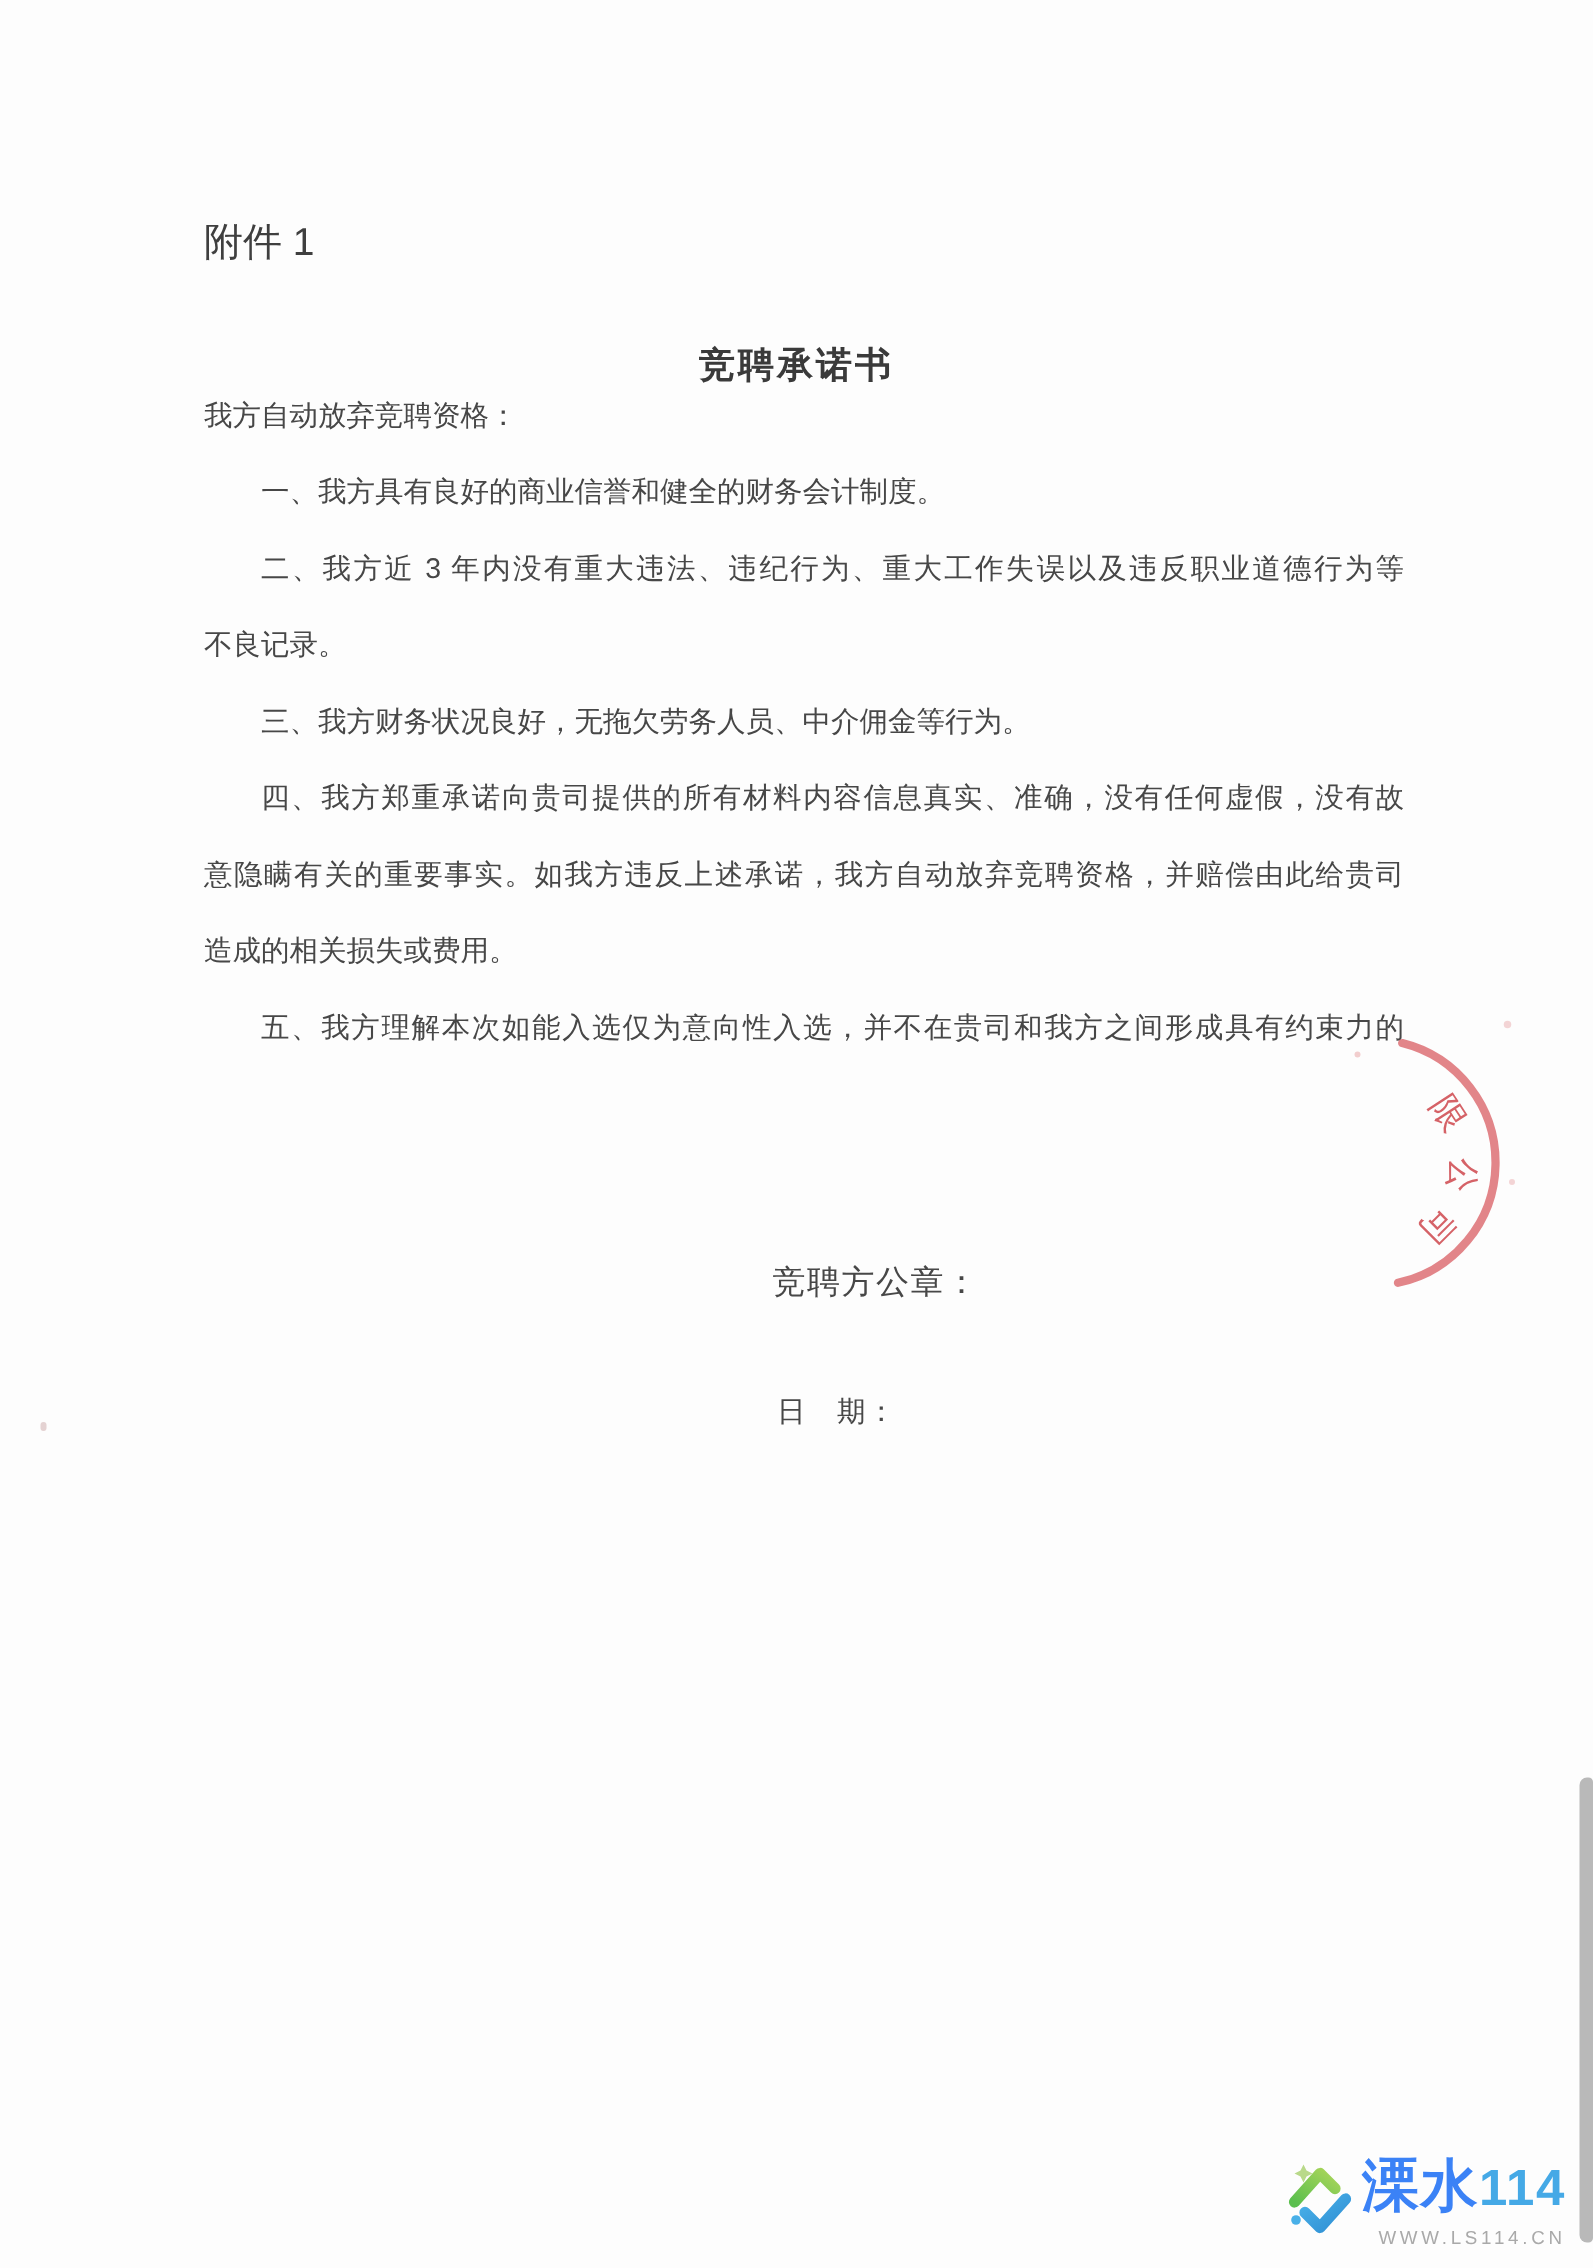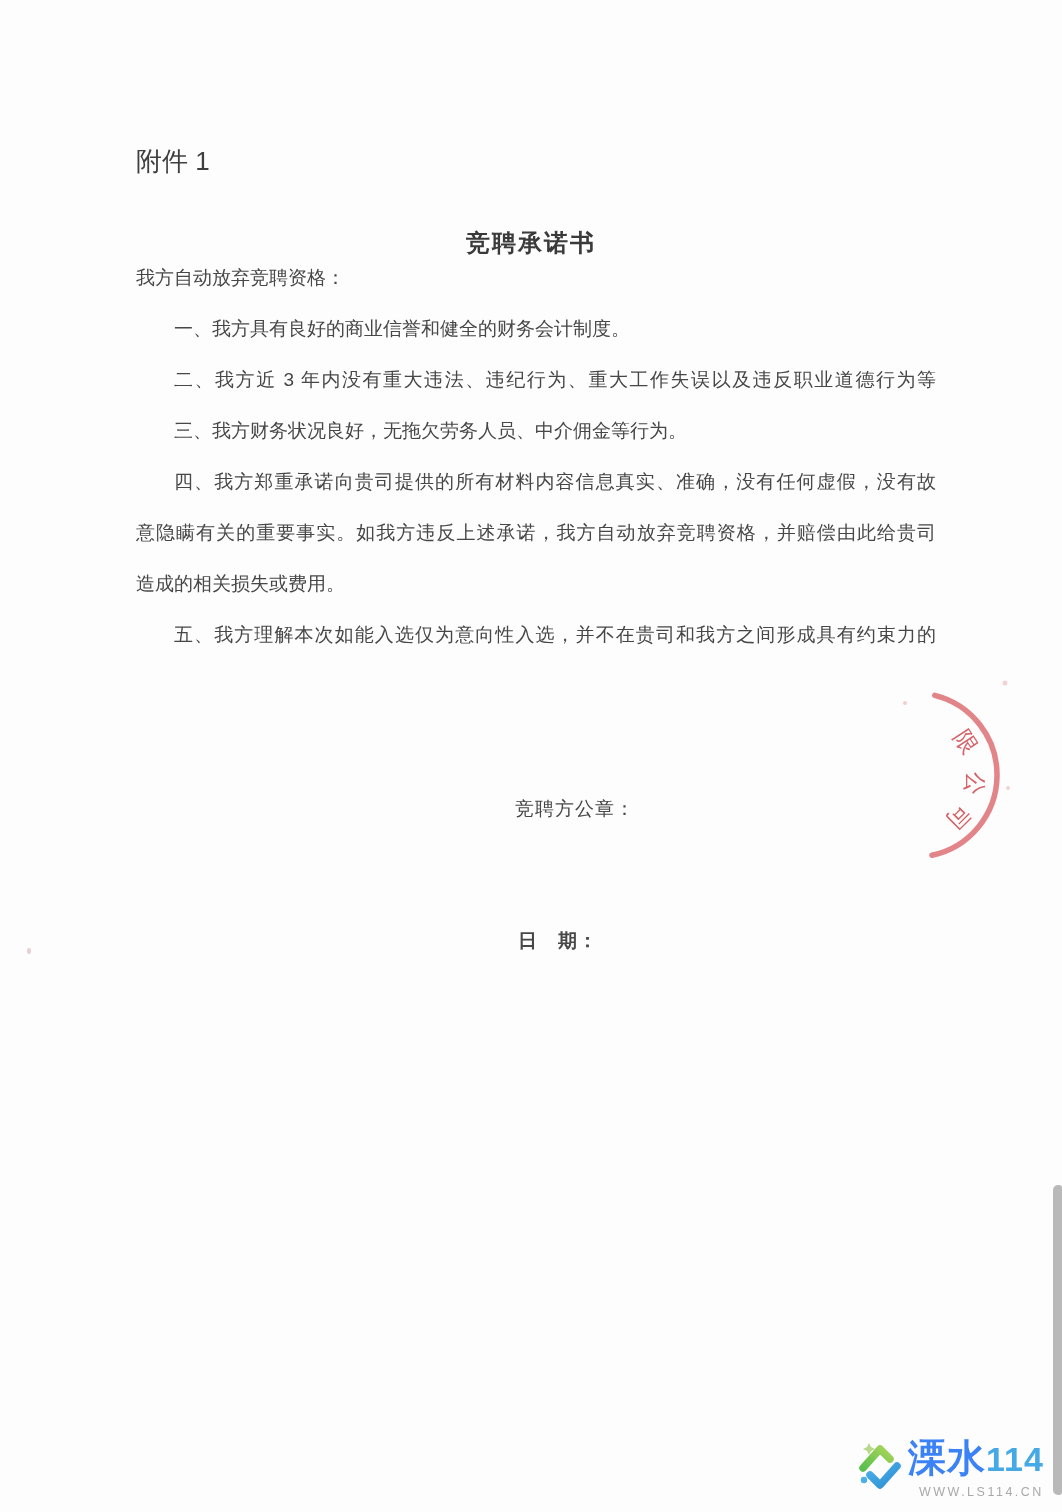--- a/index.html
+++ b/index.html
@@ -18,26 +18,26 @@
     letter-spacing:2px; color:#3a3a3a;
   }
   .doc-body {
     position:absolute; left:136px; top:252px; width:800px;
     font-size:19px; line-height:51px; color:#474747;
   }
   .body-line { min-height:51px; }
   .body-line.indent { text-indent:38px; }
   .body-line.full { text-align:justify; text-align-last:justify; }
   .seal-line {
-    position:absolute; left:515px; top:796px;
-    font-size:19px; letter-spacing:1px; color:#474747;
+    position:absolute; left:515px; top:840px;
+    font-size:22px; letter-spacing:1px; color:#474747;
   }
   .date-line {
     position:absolute; left:518px; top:928px;
-    font-size:19px; letter-spacing:1px; color:#474747;font-weight:bold;
+    font-size:19px; letter-spacing:1px; color:#474747;
   }
   .stamp-svg { position:absolute; left:855px; top:635px; opacity:.92; }
   .stamp-char { font-family:"Liberation Serif", serif; font-size:23px; fill:#d2555b; }
   .scan-speck {
     position:absolute; left:27px; top:948px; width:4px; height:6px;
     background:rgba(186,140,140,.38); border-radius:2px;
   }
   .scroll-thumb {
     position:absolute; right:0; top:1185px; width:9px; height:310px;
     background:#b9b9b9; border-radius:5px 3px 3px 5px;
@@ -57,20 +57,21 @@
 <body>
 
 <div class="attachment-label">附件 1</div>
 
 <div class="doc-title">竞聘承诺书</div>
 
 <div class="doc-body">
     <div class="body-line">我方自动放弃竞聘资格：</div>
     <div class="body-line indent">一、我方具有良好的商业信誉和健全的财务会计制度。</div>
     <div class="body-line indent full">二、我方近 3 年内没有重大违法、违纪行为、重大工作失误以及违反职业道德行为等</div>
+    <div class="body-line">不良记录。</div>
     <div class="body-line indent">三、我方财务状况良好，无拖欠劳务人员、中介佣金等行为。</div>
     <div class="body-line indent full">四、我方郑重承诺向贵司提供的所有材料内容信息真实、准确，没有任何虚假，没有故</div>
     <div class="body-line full">意隐瞒有关的重要事实。如我方违反上述承诺，我方自动放弃竞聘资格，并赔偿由此给贵司</div>
     <div class="body-line">造成的相关损失或费用。</div>
     <div class="body-line indent full">五、我方理解本次如能入选仅为意向性入选，并不在贵司和我方之间形成具有约束力的</div>
   </div>
 
 <div class="seal-line">竞聘方公章：</div>
 <div class="date-line">日　期：</div>
 

